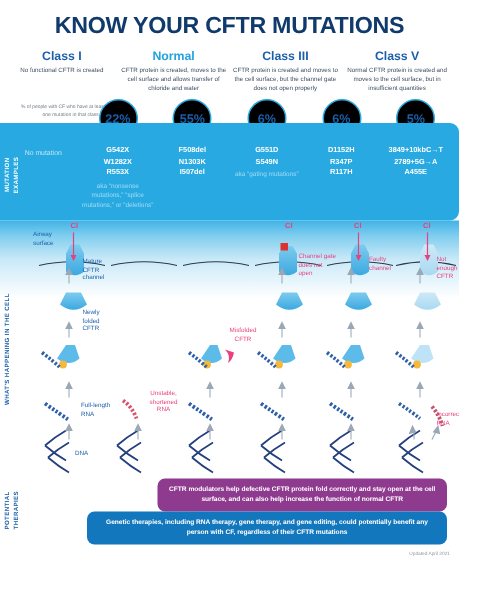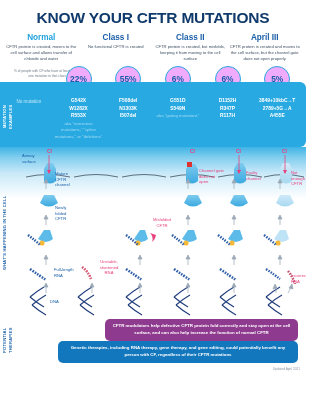--- a/index.html
+++ b/index.html
@@ -50,21 +50,21 @@
     font-size: 3.3px; line-height: 1.4;
     color: #6d7b88; text-align: right;
   }
   .pct-row {
     display: flex; position: absolute; left: 0; right: 0; top: 0;
     padding: 0 4px;
   }
   .pct-cell { flex: 1 1 0; display: flex; justify-content: center; align-items: flex-start; }
   .pct-circle {
     width: 26px; height: 26px; border-radius: 50%;
-    background: #f0abfc; border: 1.4px solid #2aa9e0;
+    background: #000000; border: 1.4px solid #2aa9e0;
     display: flex; align-items: center; justify-content: center;
     font-size: 8.4px; font-weight: bold; color: #1a5fa8;
   }
   .pct-cell.empty { visibility: hidden; }
 
   
   .mut-panel {
     position: relative;
     background: #29a9e1;
     border-top-right-radius: 6px;
@@ -126,35 +126,35 @@
   }
 </style>
 </head>
 <body>
 
 <div class="page">
 
   <div class="title">KNOW YOUR CFTR MUTATIONS</div>
 
   <div class="head-row">
+    <div class="head-col">
+      <div class="head-name">Class I</div>
+      <div class="head-desc">No functional CFTR is created</div>
+    </div>
     <div class="head-col normal">
       <div class="head-name">Normal</div>
       <div class="head-desc">CFTR protein is created, moves to the cell surface and allows transfer of chloride and water</div>
     </div>
     <div class="head-col">
-      <div class="head-name">Class I</div>
-      <div class="head-desc">No functional CFTR is created</div>
+      <div class="head-name">Class III</div>
+      <div class="head-desc">CFTR protein is created and moves to the cell surface, but the channel gate does not open properly</div>
     </div>
     <div class="head-col">
-      <div class="head-name">Class II</div>
-      <div class="head-desc">CFTR protein is created, but misfolds, keeping it from moving to the cell surface</div>
-    </div>
-    <div class="head-col">
-      <div class="head-name">April III</div>
-      <div class="head-desc">CFTR protein is created and moves to the cell surface, but the channel gate does not open properly</div>
+      <div class="head-name">Class V</div>
+      <div class="head-desc">Normal CFTR protein is created and moves to the cell surface, but in insufficient quantities</div>
     </div>
   </div>
 
   <div class="pct-band">
     <div class="pct-note">% of people with CF who have at least one mutation in that class →</div>
     <div class="pct-row">
       <div class="pct-cell empty"></div>
       <div class="pct-cell">
         <div class="pct-circle">22%</div>
       </div>

